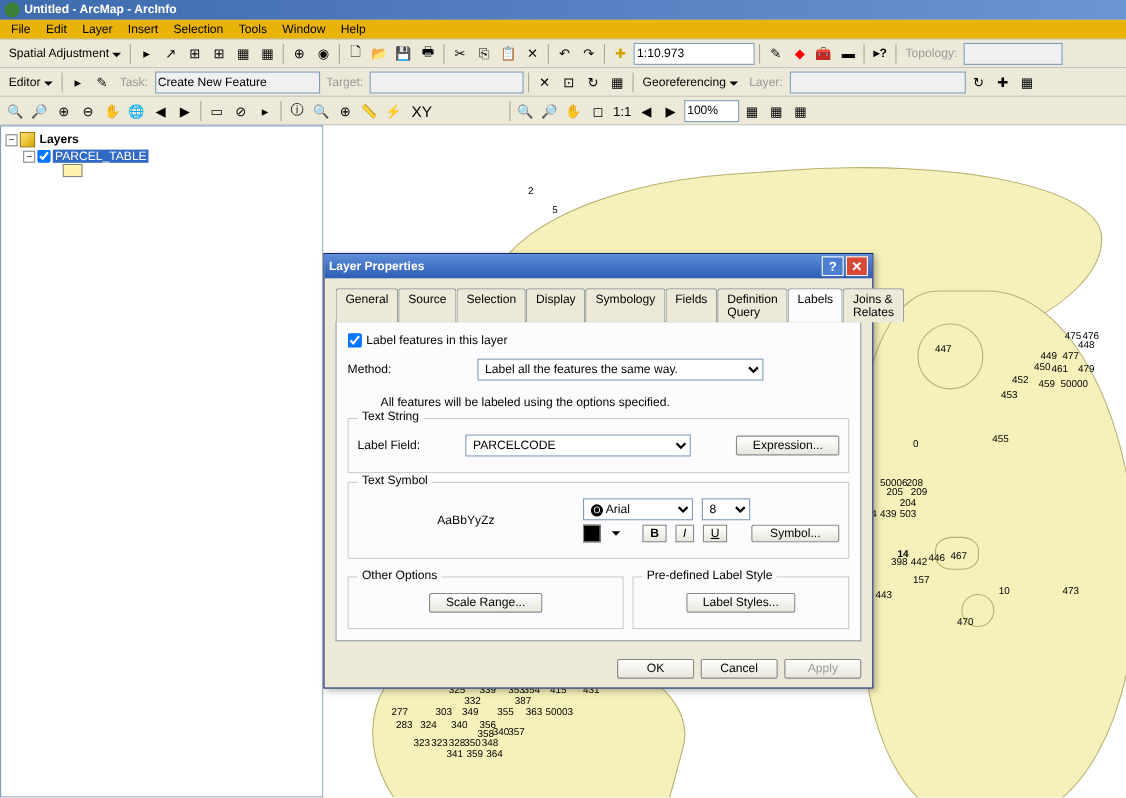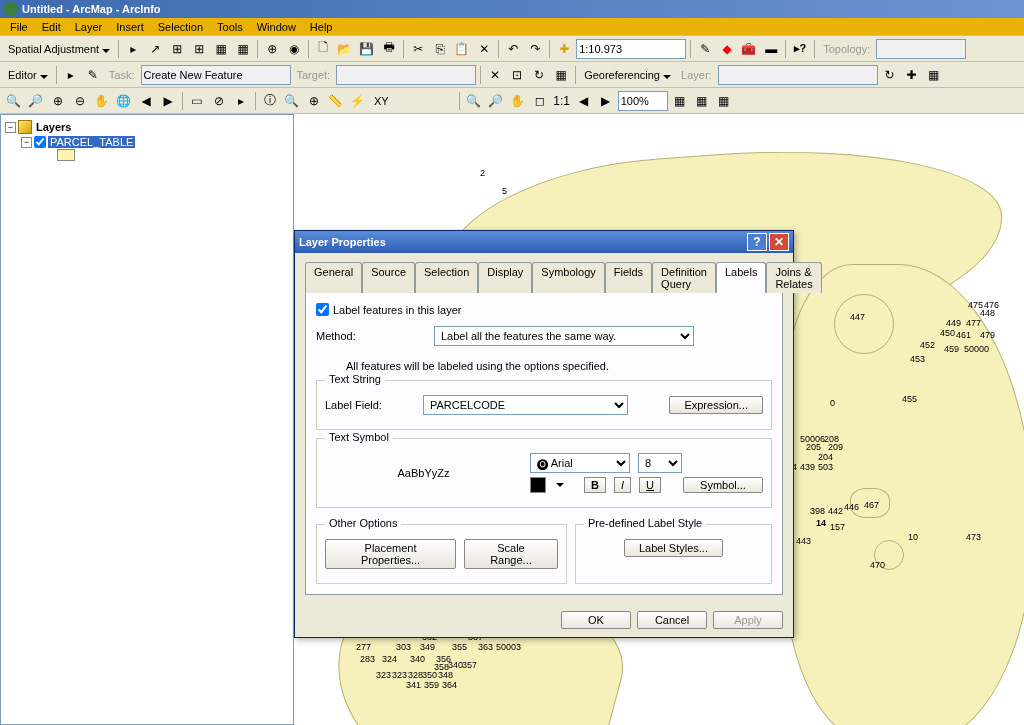--- a/index.html
+++ b/index.html
@@ -160,21 +160,21 @@
   <span class="tb-sep"></span>
   <span class="tb-btn">▭</span>
   <span class="tb-btn">⊘</span>
   <span class="tb-btn">▸</span>
   <span class="tb-sep"></span>
   <span class="tb-btn">ⓘ</span>
   <span class="tb-btn">🔍</span>
   <span class="tb-btn">⊕</span>
   <span class="tb-btn">📏</span>
   <span class="tb-btn">⚡</span>
-  <span class="tb-label" style="font-size:11px">XY</span>
+  <span class="tb-label" style="font-size:14px">XY</span>
   <span style="width:60px"></span>
   <span class="tb-sep"></span>
   <span class="tb-btn">🔍</span>
   <span class="tb-btn">🔎</span>
   <span class="tb-btn">✋</span>
   <span class="tb-btn">◻</span>
   <span class="tb-btn">1:1</span>
   <span class="tb-btn">◀</span>
   <span class="tb-btn">▶</span>
   <input class="tb-combo" style="width: 50px;" value="100%">
@@ -231,21 +231,21 @@
         <span class="plabel" style="left: 512px; top: 328px;">205</span>
         <span class="plabel" style="left: 534px; top: 328px;">209</span>
         <span class="plabel" style="left: 524px; top: 338px;">204</span>
         <span class="plabel" style="left: 498px; top: 348px;">4</span>
         <span class="plabel" style="left: 506px; top: 348px;">439</span>
         <span class="plabel" style="left: 524px; top: 348px;">503</span>
         <span class="plabel" style="left: 516px; top: 392px;">398</span>
         <span class="plabel" style="left: 534px; top: 392px;">442</span>
         <span class="plabel" style="left: 550px; top: 388px;">446</span>
         <span class="plabel" style="left: 570px; top: 386px;">467</span>
-        <span class="plabel" style="left: 522px; top: 404px; font-weight: bold;">14</span>
+        <span class="plabel" style="left: 522px; top: 384px; font-weight: bold;">14</span>
         <span class="plabel" style="left: 536px; top: 408px;">157</span>
         <span class="plabel" style="left: 502px; top: 422px;">443</span>
         <span class="plabel" style="left: 614px; top: 418px;">10</span>
         <span class="plabel" style="left: 672px; top: 418px;">473</span>
         <span class="plabel" style="left: 576px; top: 446px;">470</span>
         <span class="plabel" style="left: 80px; top: 486px;">274</span>
         <span class="plabel" style="left: 124px; top: 482px;">315</span>
         <span class="plabel" style="left: 138px; top: 482px;">50010</span>
         <span class="plabel" style="left: 124px; top: 490px;">316</span>
         <span class="plabel" style="left: 138px; top: 490px;">319</span>
@@ -361,21 +361,20 @@
               <button class="win-btn" style="min-width:80px; padding:1px 8px;">Symbol...</button>
             </div>
           </div>
         </div>
       </div>
 
       <div style="display:flex; gap:8px; margin-top:8px;">
         <div class="fieldset" style="flex:1.3;">
           <span class="fieldset-legend">Other Options</span>
           <div class="form-row" style="justify-content:space-around;">
-            <button class="win-btn">Placement Properties...</button>
             <button class="win-btn">Scale Range...</button>
           </div>
         </div>
         <div class="fieldset" style="flex:1;">
           <span class="fieldset-legend">Pre-defined Label Style</span>
           <div class="form-row" style="justify-content:center;">
             <button class="win-btn">Label Styles...</button>
           </div>
         </div>
       </div>

